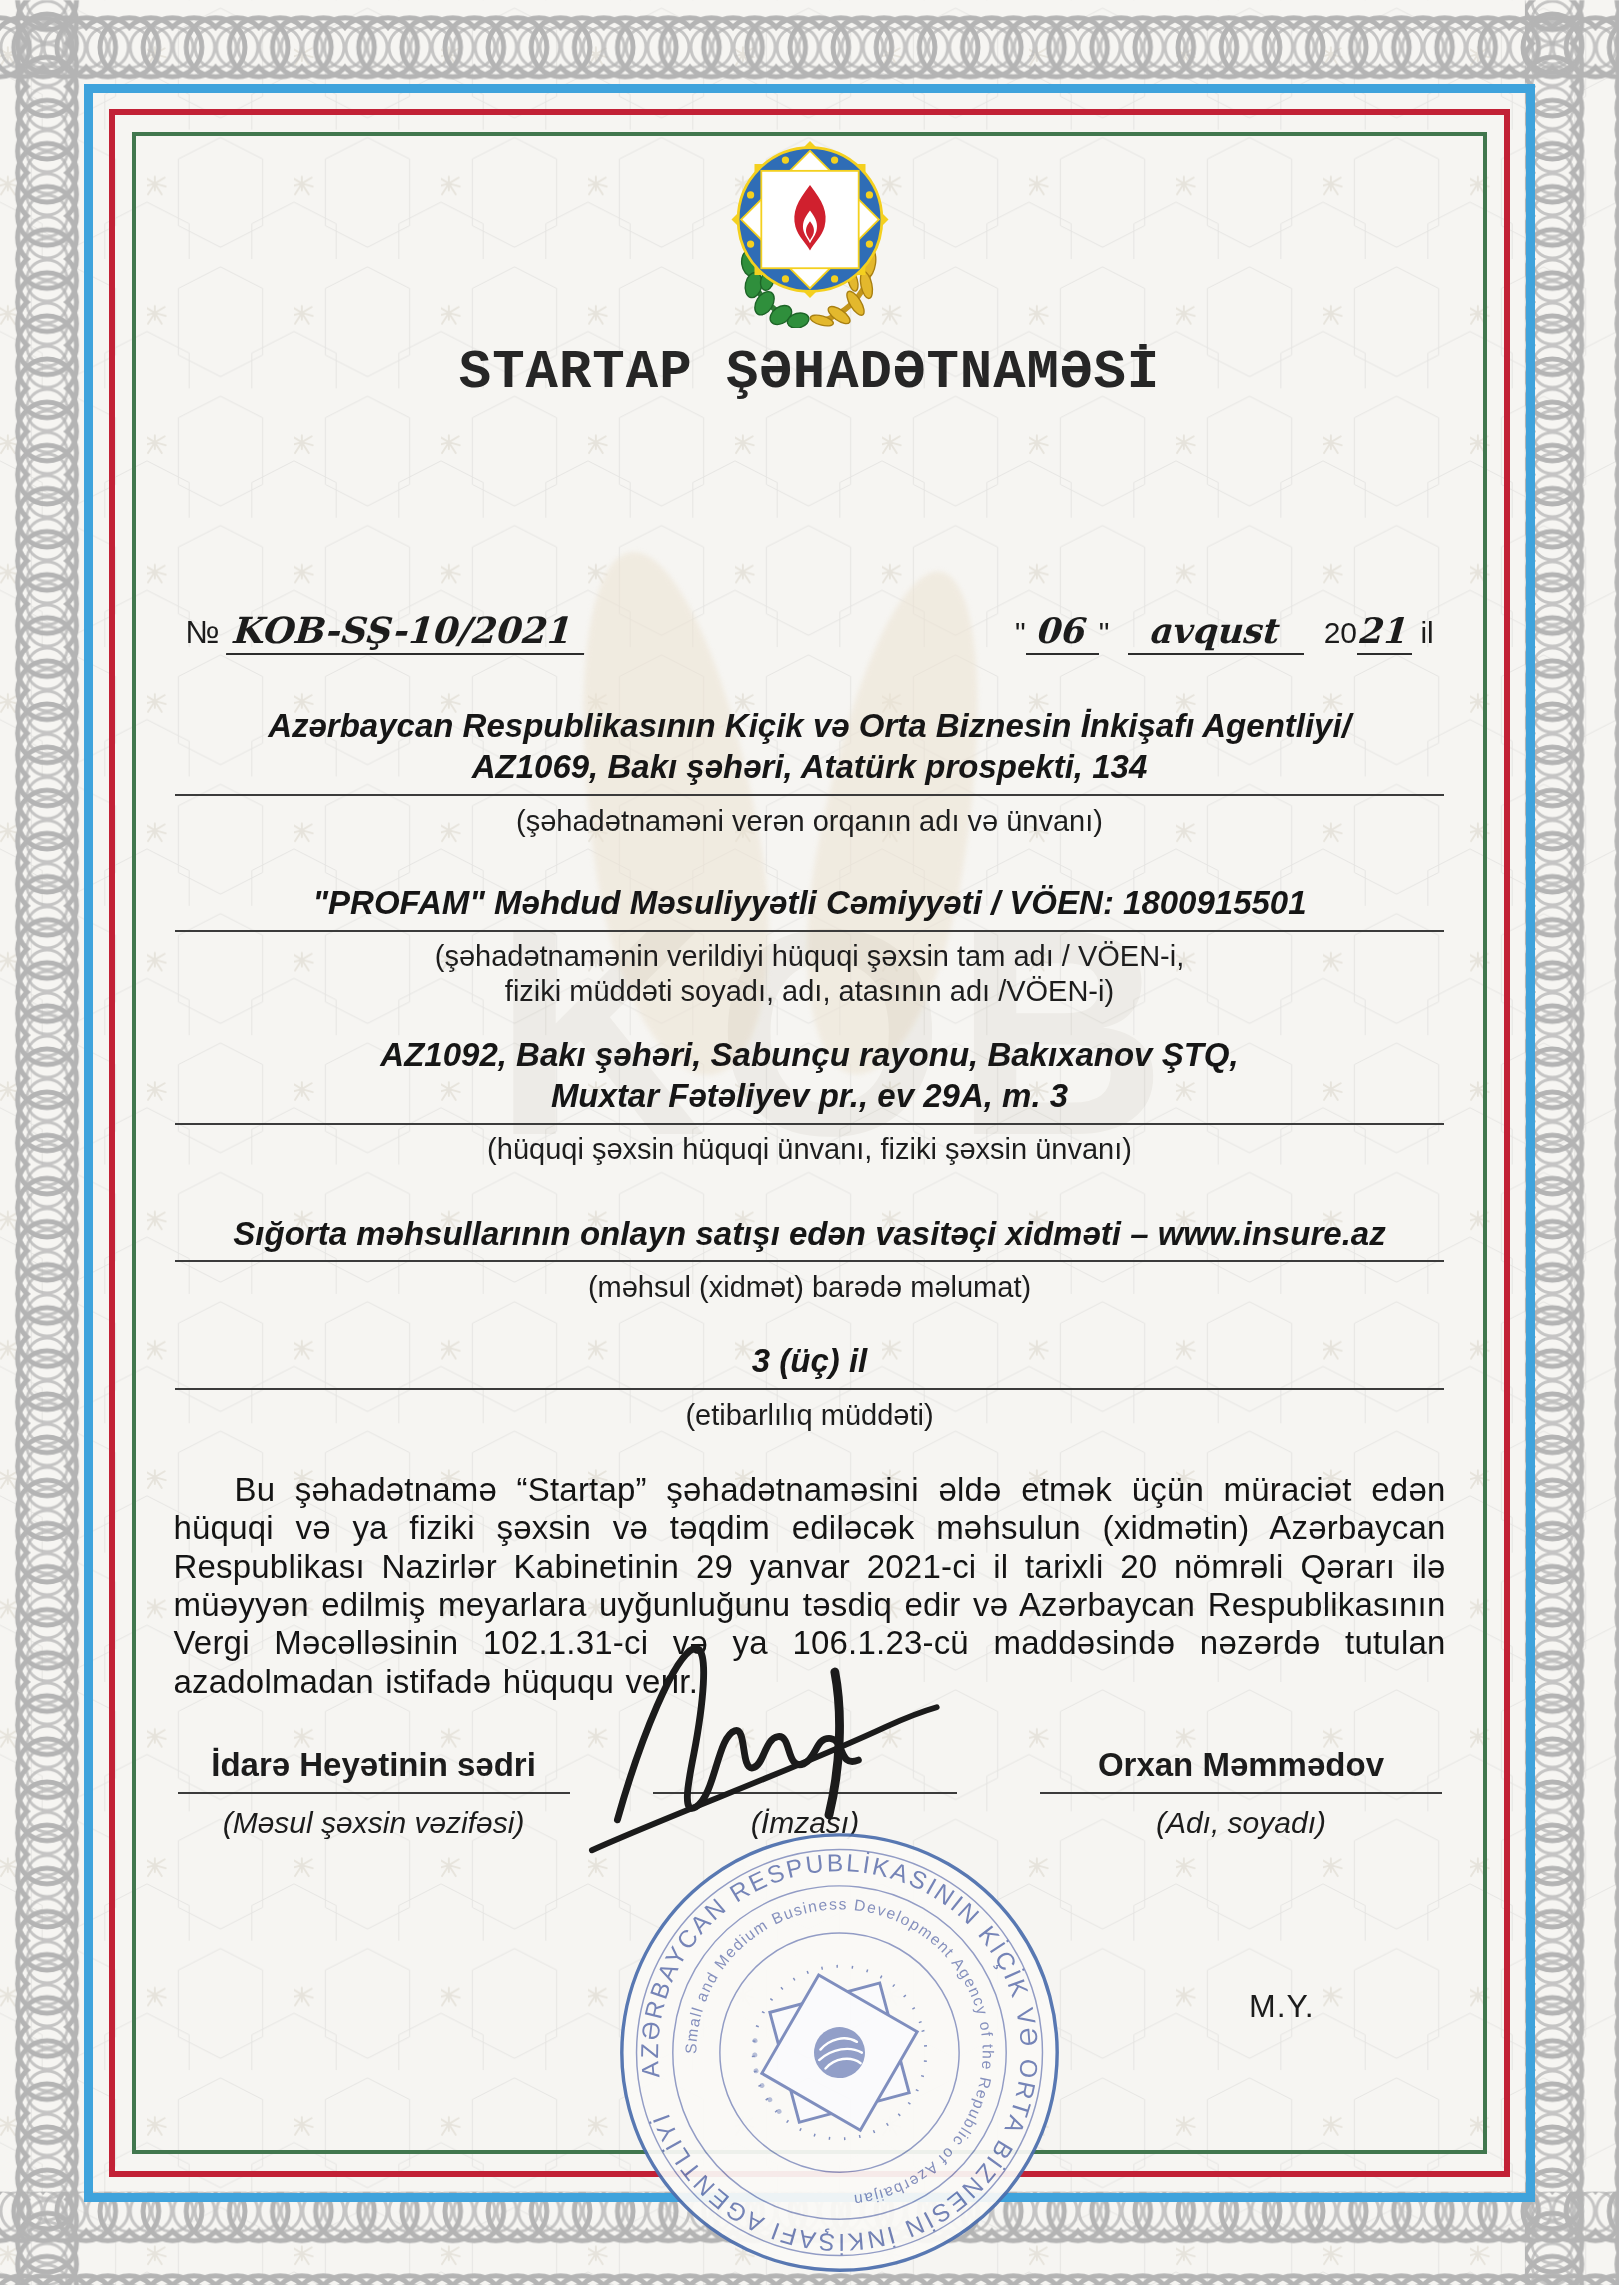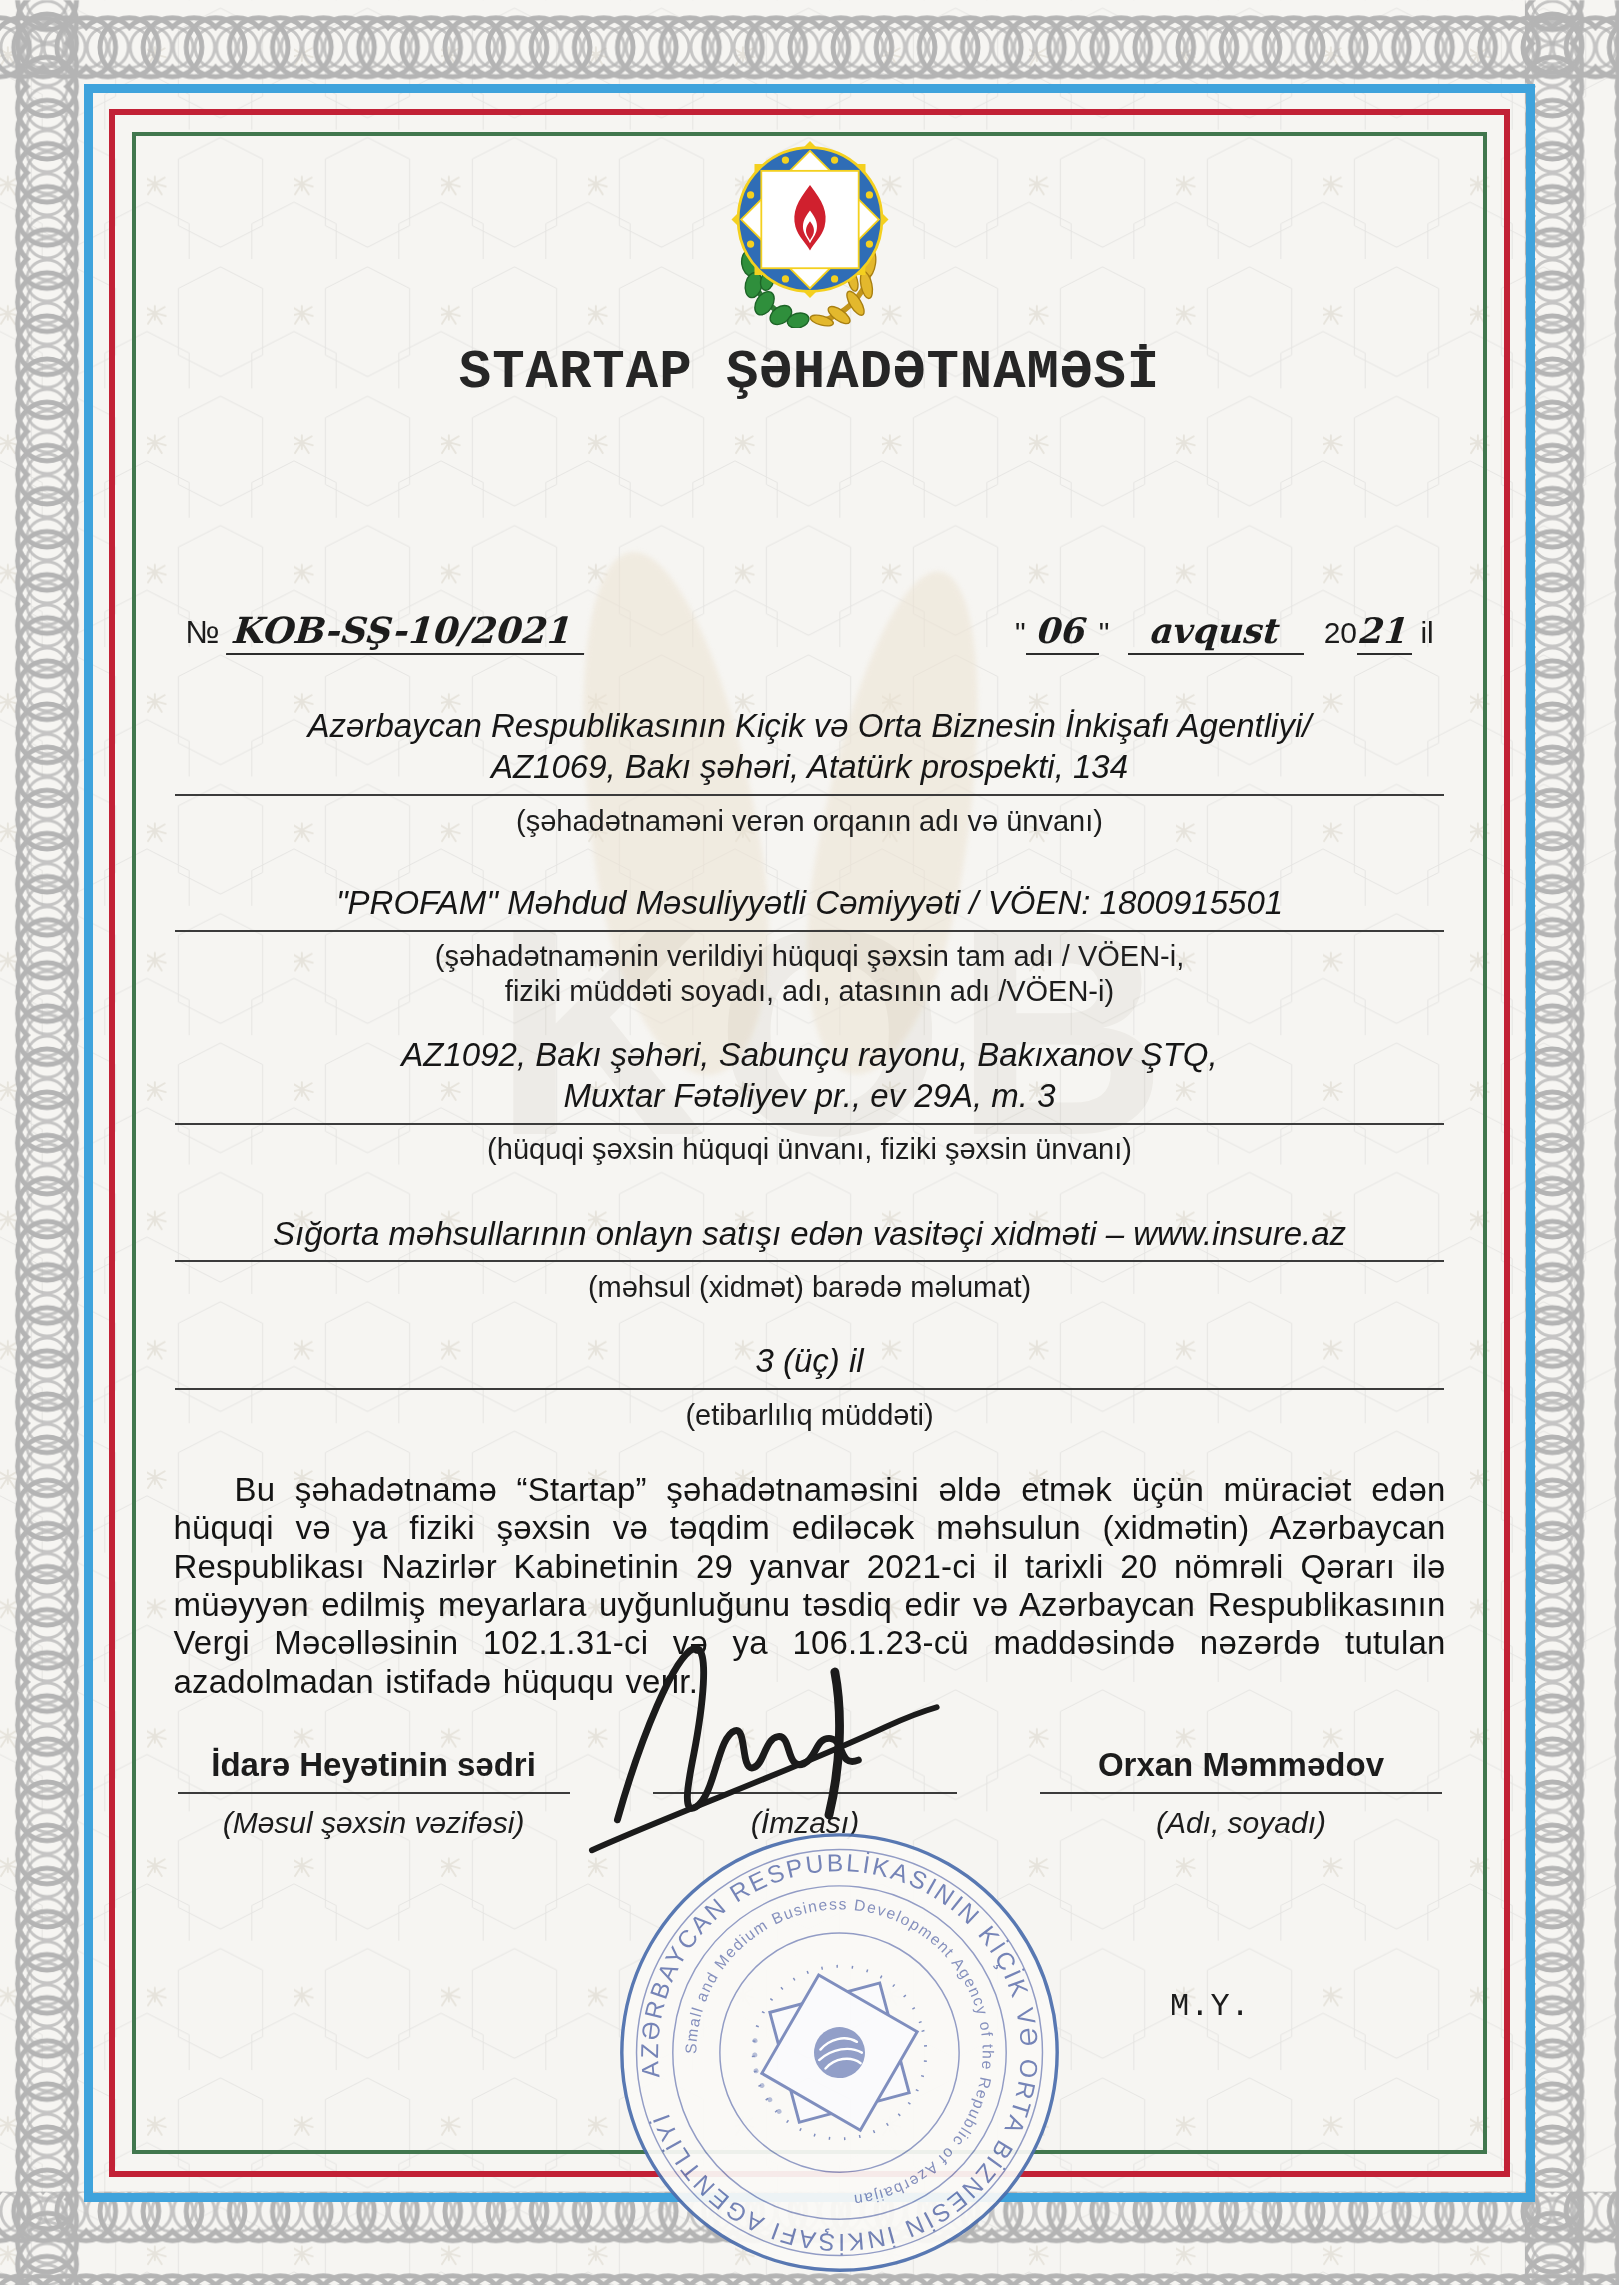--- a/index.html
+++ b/index.html
@@ -34,21 +34,21 @@
   .hand{font-family:"DejaVu Serif", serif; font-style:italic; font-weight:600; display:inline-block; transform:skewX(-5deg);}
   .no-part{font-size:32px; white-space:nowrap;}
   .no-part .hand{font-size:36px; border-bottom:2px solid #2d2d2d; padding:0 13.7px 2px 5.9px;}
   .date-part{font-size:30px; white-space:nowrap;}
   .date-part .seg{border-bottom:2px solid #2d2d2d; display:inline-block; text-align:center; padding-bottom:2px;}
   .date-part .seg .hand{font-size:35px;}
   .seg-day{min-width:73px;}
   .seg-month{min-width:176px; margin:0 11.8px 0 9.8px;}
   .seg-year{min-width:55px;}
 
-  .field-line{font-weight:normal; font-style:italic; font-size:33px; line-height:1.24; color:#161616;}
+  .field-line{font-weight:bold; font-style:italic; font-size:33px; line-height:1.24; color:#161616;}
   .rule{border-bottom:2px solid #3b3b3b; margin:3.9px 11.8px 7.8px; height:2px;}
   .caption{font-size:29px; line-height:1.18; color:#1d1d1d;}
 
   .sec-issuer{margin-top:51px;}
   .sec-holder{margin-top:45px;}
   .sec-address{margin-top:27px;}
   .sec-product{margin-top:47px;}
   .sec-validity{margin-top:37px;}
 
   .body-par{
@@ -60,21 +60,21 @@
   .sig-col{display:flex; flex-direction:column; align-items:center;}
   .sig-col .lbl{font-weight:bold; font-size:33px; white-space:nowrap; margin-bottom:6px;}
   .sig-ul{border-bottom:2px solid #3b3b3b; height:2px;}
   .sig-col .cap{font-size:30px; margin-top:12px;font-style:italic;}
   .col-left{width:412px;} .col-left .sig-ul{width:392px;}
   .col-center{width:323px;} .col-center .sig-ul{width:304px;}
   .col-right{width:421px;} .col-right .sig-ul{width:402px;}
 
   #signature-svg{position:absolute; left:588px; top:1619px; z-index:4;}
   #seal-svg{position:absolute; left:614px; top:1827px; z-index:5;}
-  #my-label{position:absolute; left:1170px; top:1988px; font-size:32px; letter-spacing:1px; z-index:2;font-family:Liberation Mono, monospace;}
+  #my-label{position:absolute; left:1249px; top:1988px; font-size:32px; letter-spacing:1px; z-index:2;}
 </style>
 </head>
 <body>
 
 <div id="page">
 
   <svg id="bg-svg" width="1619" height="2286" aria-hidden="true" viewBox="0 0 1652 2332">
     <defs>
       <pattern id="hexbg" width="150" height="132" patternUnits="userSpaceOnUse">
         <g fill="none" stroke="#9a9a9a" stroke-width="1" opacity="0.35">

